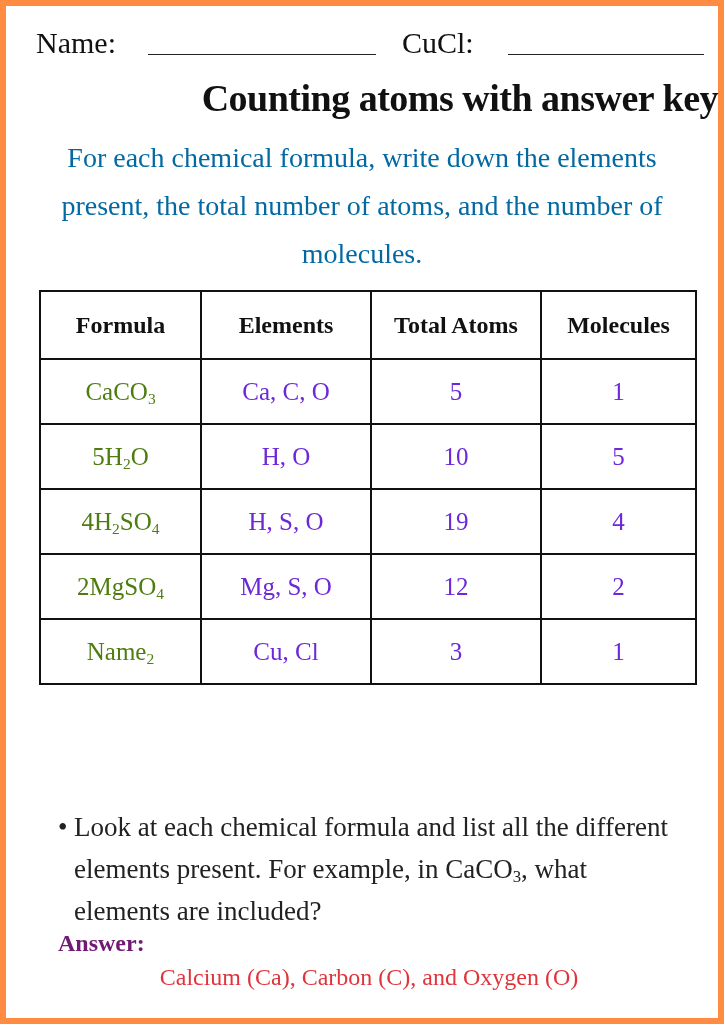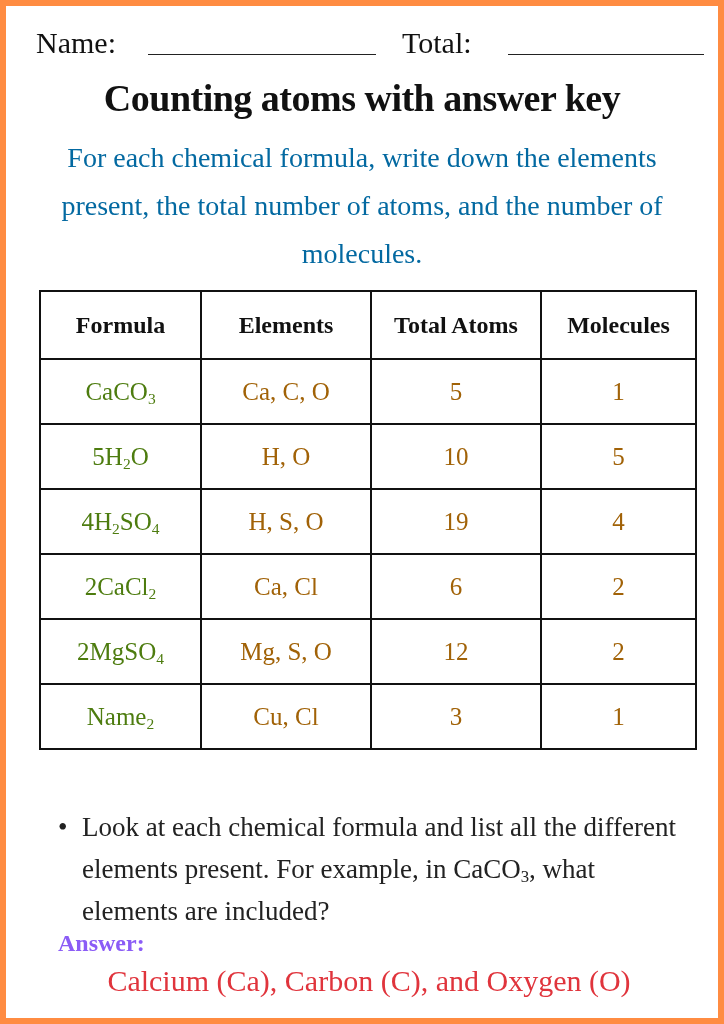--- a/index.html
+++ b/index.html
@@ -18,65 +18,65 @@
   }
   .name-date {
     position: absolute; top: 20px; left: 30px; right: 20px;
     height: 44px;
     font-size: 30px; color: #111;
   }
   .nd-label { position: absolute; top: 0; }
   .nd-line { position: absolute; top: 28px; height: 1px; background: #222; }
   .title {
     position: absolute; top: 70px; left: 0; right: 0;
-    text-align: center; font-size: 38px; font-weight: bold; color: #111;
+    text-align: right; font-size: 38px; font-weight: bold; color: #111;
     letter-spacing: -0.5px;
   }
   .instructions {
     position: absolute; top: 128px; left: 20px; right: 20px;
     text-align: center; font-size: 28px; line-height: 48px; color: #0369a1;
   }
   table.atoms {
     position: absolute; top: 284px; left: 33px;
     width: 658px; border-collapse: collapse;
   }
   table.atoms th, table.atoms td {
     border: 2px solid #111;
     text-align: center; vertical-align: middle;
     font-size: 25px;
   }
   table.atoms th { height: 64px; font-weight: bold; color: #111; font-size: 24px; }
   table.atoms td { height: 61px; }
   td.formula { color: #4d7c0f; }
-  td.ans { color: #a16207; }
+  td.ans { color: #6d28d9; }
   sub { font-size: 62%; vertical-align: -0.25em; line-height: 0; }
   .question {
     position: absolute; top: 800px; left: 52px; right: 30px;
     font-size: 27px; line-height: 42px; color: #222;
   }
   .bullet { position: absolute; left: 0; top: 0; }
-  .q-text { margin-left: 24px; display: block; }
+  .q-text { margin-left: 16px; display: block; }
   .answer-label {
     position: absolute; top: 924px; left: 52px;
-    font-size: 24px; font-weight: bold; color: #8b5cf6;
+    font-size: 24px; font-weight: bold; color: #701a75;
   }
   .answer-text {
     position: absolute; top: 958px; left: 14px; right: 0;
-    text-align: center; font-size: 30px; color: #e0343c;
+    text-align: center; font-size: 24px; color: #e0343c;
   }
 </style>
 </head>
 <body>
 
 <div class="page">
 
   <div class="name-date">
     <span class="nd-label" style="left:0;">Name:</span>
     <div class="nd-line" style="left:112px; width:228px;"></div>
-    <span class="nd-label" style="left:366px;">Total:</span>
+    <span class="nd-label" style="left:366px;">CuCl:</span>
     <div class="nd-line" style="left:472px; width:196px;"></div>
   </div>
 
   <div class="title">Counting atoms with answer key</div>
 
   <div class="instructions">For each chemical formula, write down the elements present, the total number of atoms, and the number of molecules.</div>
 
   <table class="atoms">
     <thead>
       <tr>
@@ -99,26 +99,20 @@
         <td class="ans">10</td>
         <td class="ans">5</td>
       </tr>
       <tr>
         <td class="formula"><span>4H</span><sub>2</sub><span>SO</span><sub>4</sub></td>
         <td class="ans">H, S, O</td>
         <td class="ans">19</td>
         <td class="ans">4</td>
       </tr>
       <tr>
-        <td class="formula"><span>2CaCl</span><sub>2</sub></td>
-        <td class="ans">Ca, Cl</td>
-        <td class="ans">6</td>
-        <td class="ans">2</td>
-      </tr>
-      <tr>
         <td class="formula"><span>2MgSO</span><sub>4</sub></td>
         <td class="ans">Mg, S, O</td>
         <td class="ans">12</td>
         <td class="ans">2</td>
       </tr>
       <tr>
         <td class="formula"><span>Name</span><sub>2</sub></td>
         <td class="ans">Cu, Cl</td>
         <td class="ans">3</td>
         <td class="ans">1</td>

